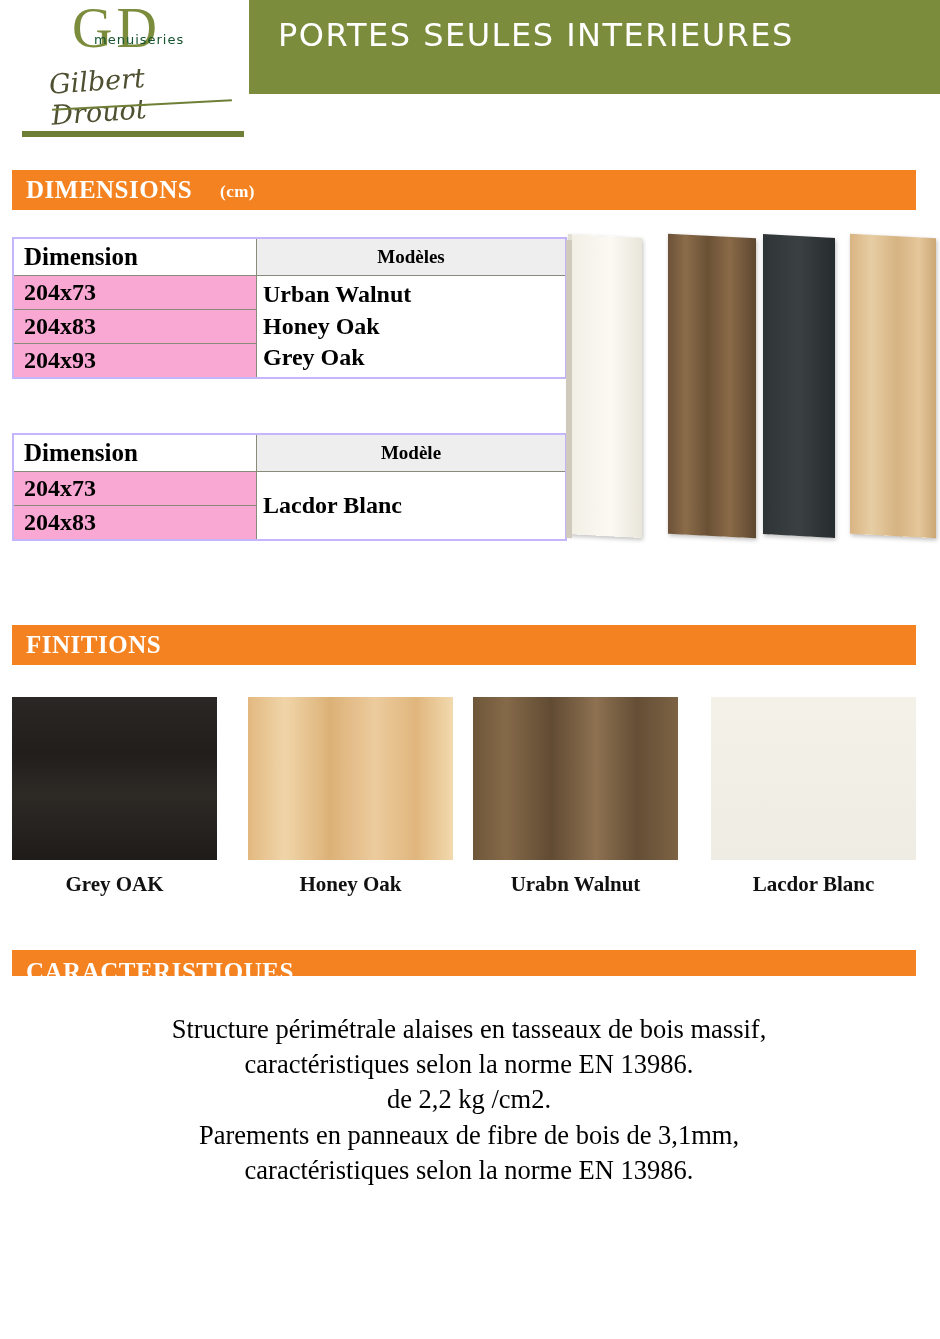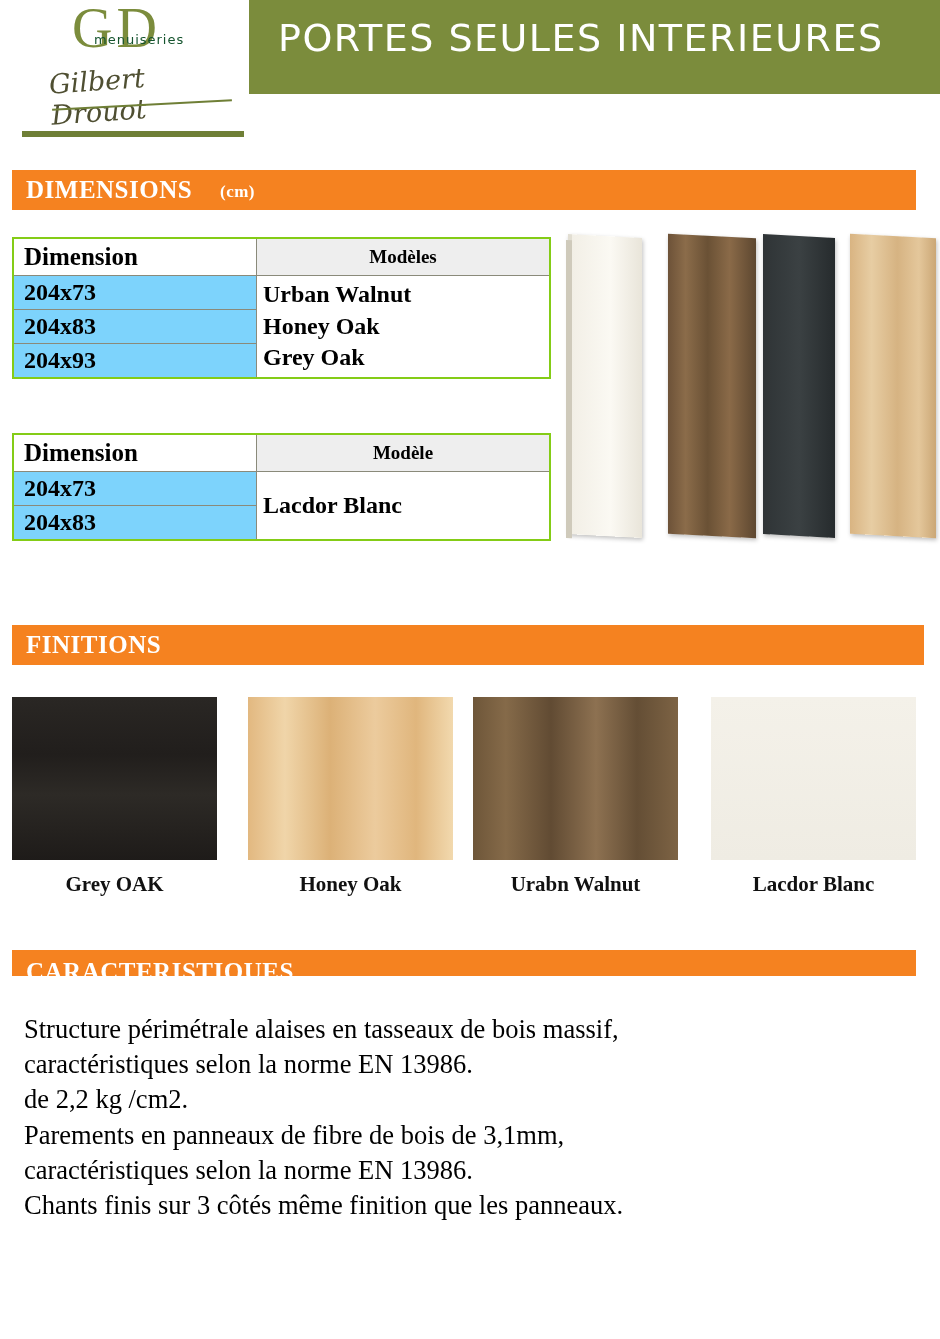--- a/index.html
+++ b/index.html
@@ -27,21 +27,21 @@
     top: 0;
     right: 0;
     height: 94px;
     background: #7b8c3c;
   }
   .header-title {
     position: absolute;
     left: 278px;
     top: 16px;
     font-family: "DejaVu Sans", sans-serif;
-    font-size: 38px;
+    font-size: 32px;
     letter-spacing: 1.5px;
     color: #ffffff;
     font-weight: 400;
   }
   .logo-box {
     position: absolute;
     left: 22px;
     top: 0;
     width: 222px;
     height: 137px;
@@ -108,40 +108,40 @@
     text-align: center;
   }
   .section-bar span.small {
     font-size: 17px;
   }
 
   
   .dim-table {
     position: absolute;
     border-collapse: collapse;
-    border: 2px solid #84cc16;
-    background: #7dd3fc;
+    border: 2px solid #c4b5fd;
+    background: #f9a8d4;
   }
   .dim-table td {
     border: 1px solid #8a8a7a;
     font-family: "Liberation Serif", serif;
   }
   .dim-table td.head-dim {
     background: #ffffff;
     font-size: 25px;
     font-weight: bold;
     padding: 4px 10px;
     width: 222px;
   }
   .dim-table td.head-mod {
     background: #eeeeee;
     font-size: 19px;
     font-weight: bold;
     text-align: center;
-    padding: 6px 10px;
+    padding: 6px 18px;
     width: 272px;
     margin-top: 16px;
   }
   .dim-table td.val {
     font-size: 24px;
     font-weight: bold;
     padding: 3px 10px;
   }
   .dim-table td.models {
     background: #ffffff;
@@ -228,20 +228,21 @@
   
   .carac-text {
     position: absolute;
     left: 24px;
     top: 1012px;
     width: 890px;
     font-family: "Liberation Serif", serif;
     font-size: 26.5px;
     line-height: 1.33;
     color: #000000;
+    text-align: center;
   }
   .carac-text p {
     margin: 0 0 0 0;
   }
 </style>
 </head>
 <body>
 
 <div class="header">
   <div class="header-band"></div>
@@ -300,21 +301,21 @@
 
 <div class="doors">
   <div class="door white">
       <div class="edge"></div>
     </div>
   <div class="door walnut"></div>
   <div class="door grey"></div>
   <div class="door honey"></div>
 </div>
 
-<div class="section-bar" style="top:625px;padding-left:8px;">
+<div class="section-bar" style="top:625px;">
   <span>FINITIONS</span>
 </div>
 
 <div class="swatch s1"></div>
 <div class="swatch s2"></div>
 <div class="swatch s3"></div>
 <div class="swatch s4"></div>
 
 <div class="swatch-label l1">Grey OAK</div>
 <div class="swatch-label l2">Honey Oak</div>
@@ -324,14 +325,13 @@
 <div class="section-bar" style="top:950px; height:26px;">
   <span style="top:8px;">CARACTERISTIQUES</span>
 </div>
 
 <div class="carac-text">
   <p>Structure périmétrale alaises en tasseaux de bois massif,</p>
   <p>caractéristiques selon la norme EN 13986.</p>
   <p>de 2,2 kg /cm2.</p>
   <p>Parements en panneaux de fibre de bois de 3,1mm,</p>
   <p>caractéristiques selon la norme EN 13986.</p>
-  <p>Chants finis sur 3 côtés même finition que les panneaux.</p>
 </div>
 
 </body></html>

